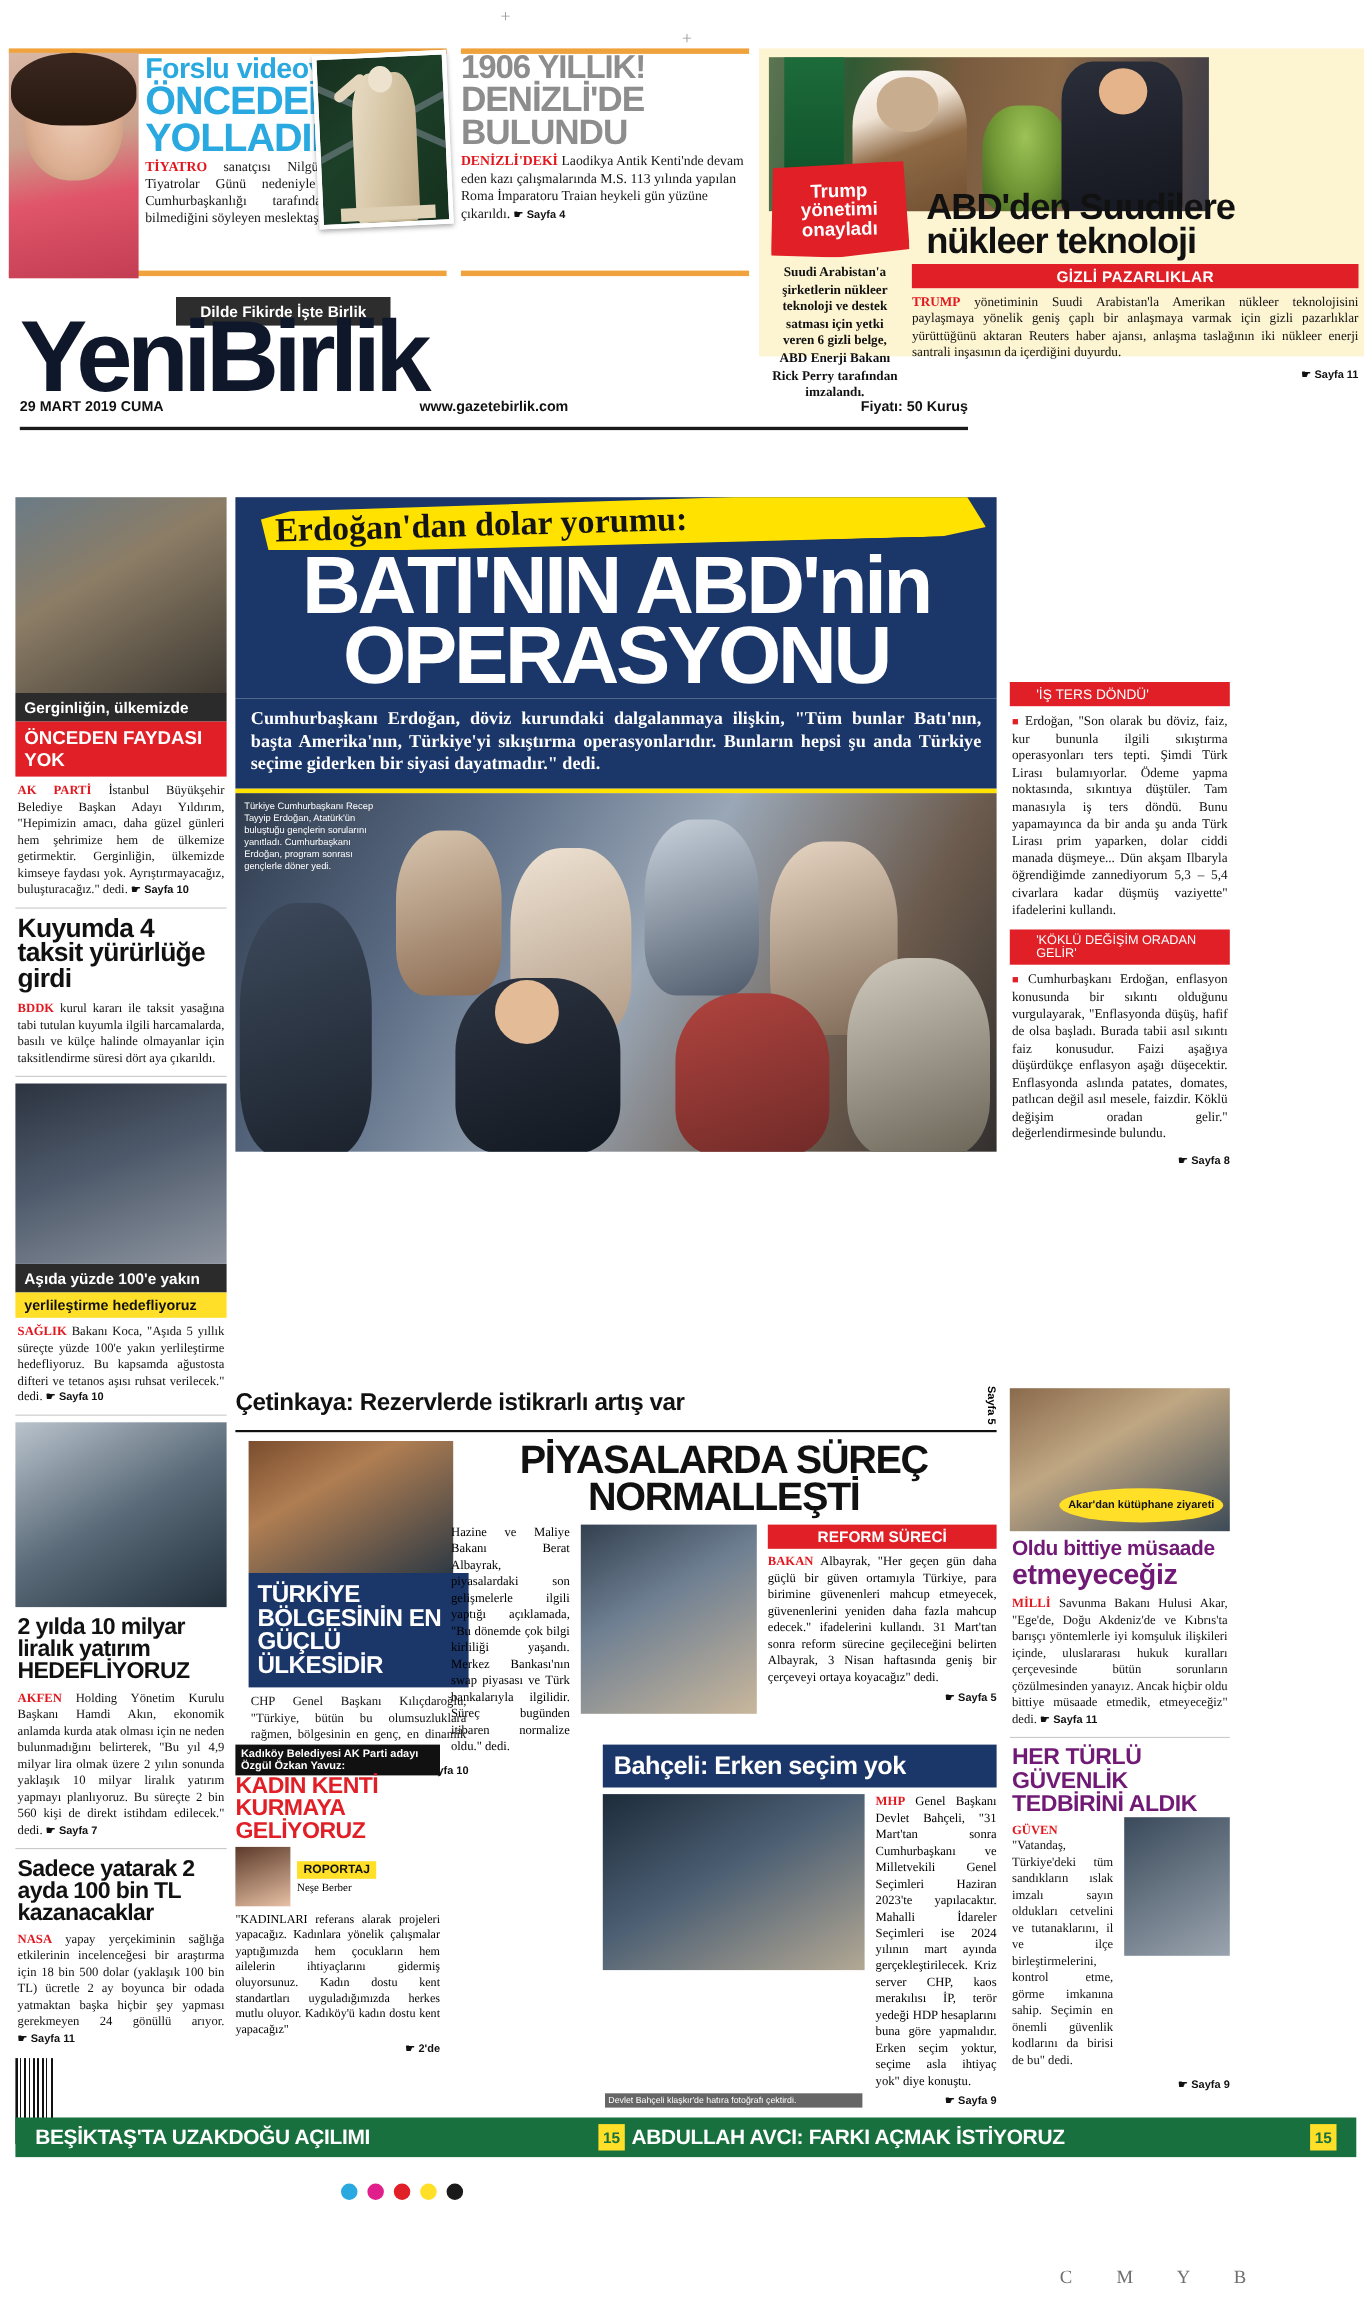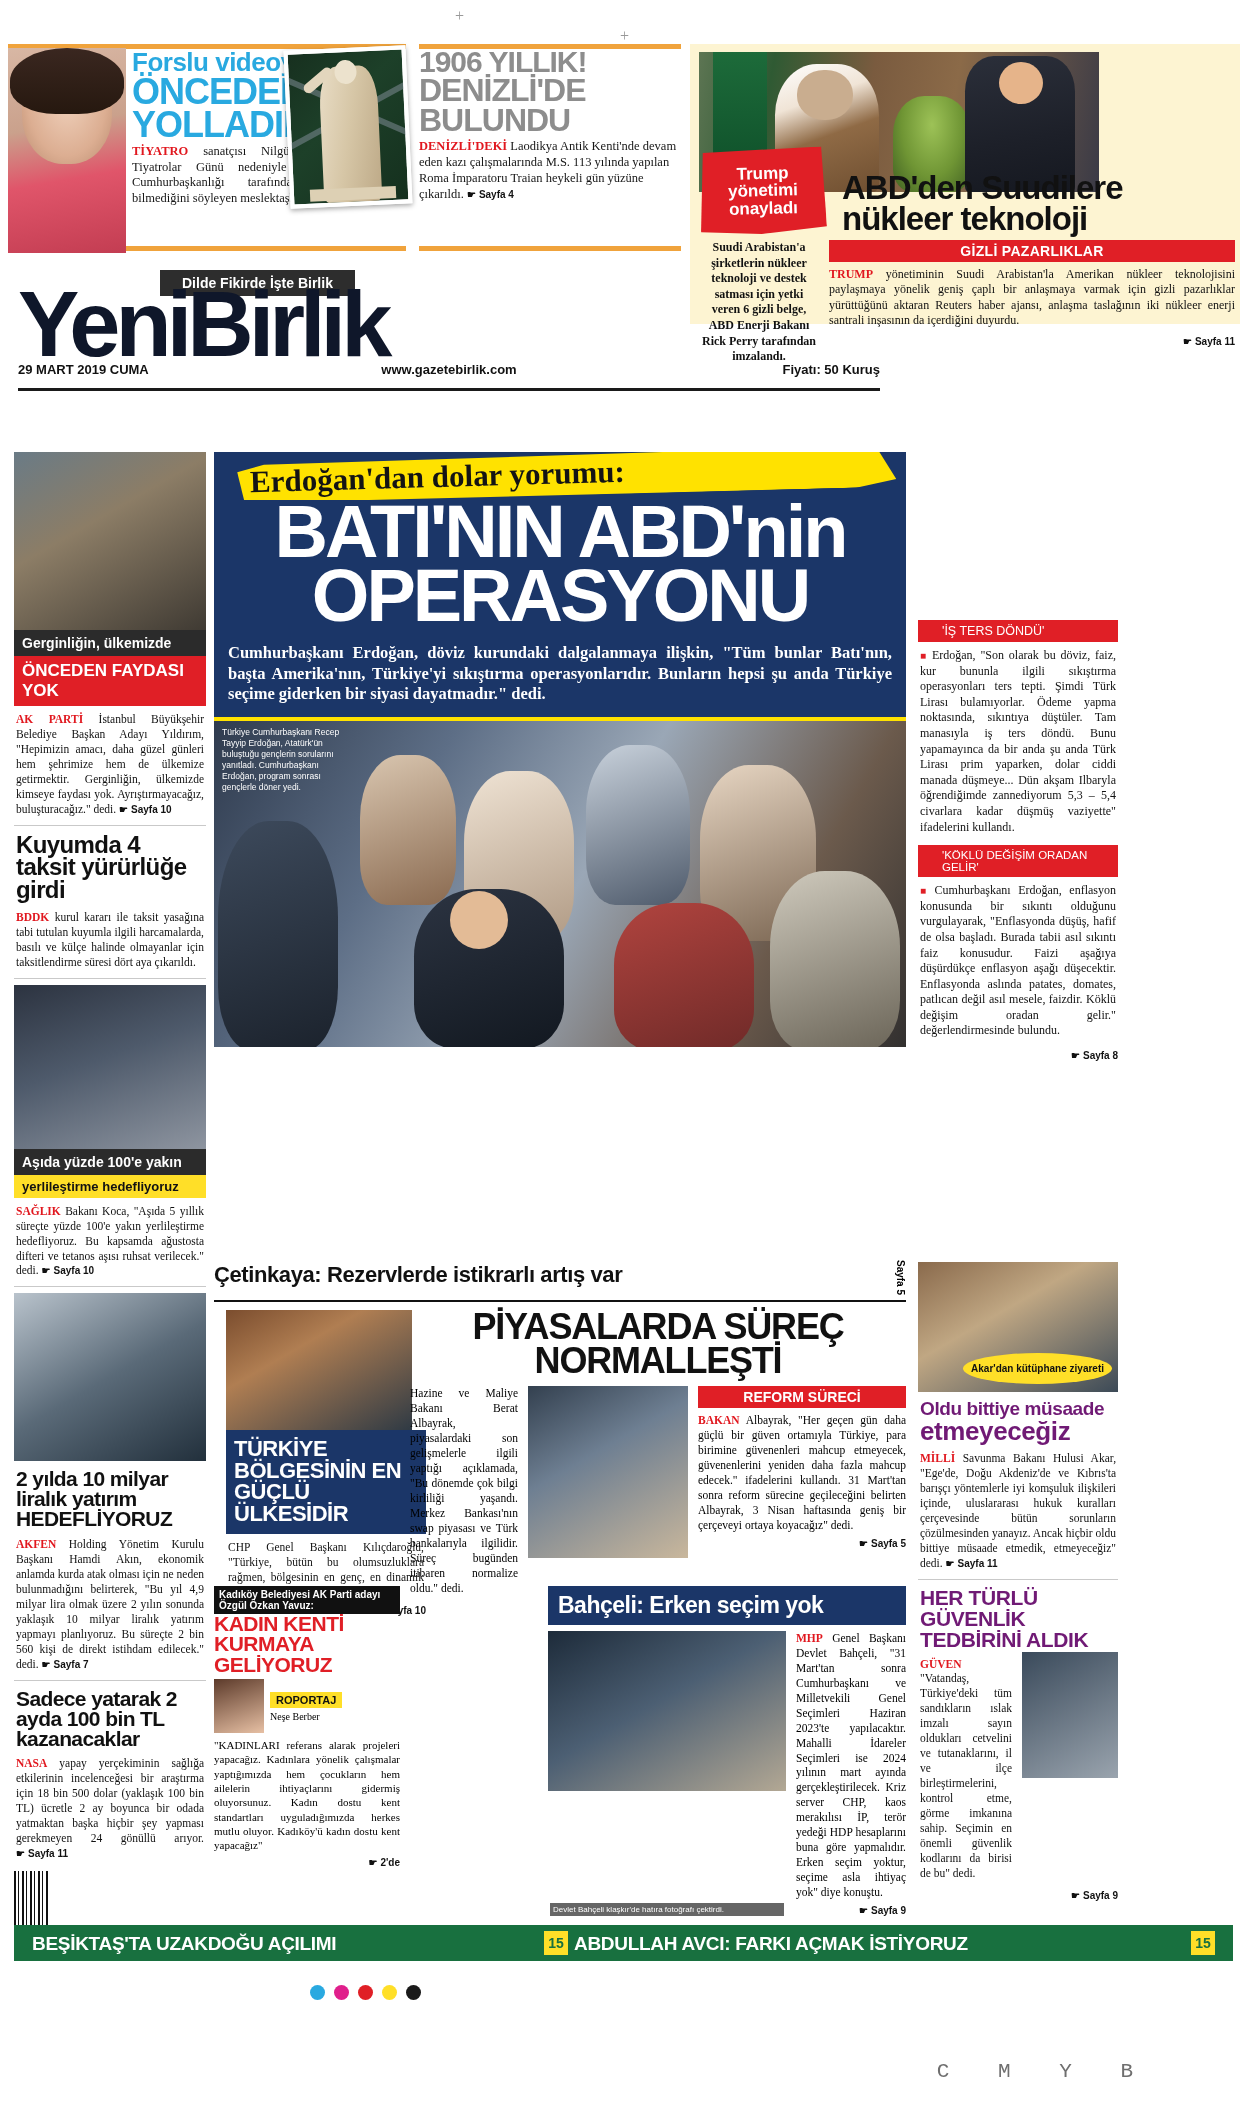--- a/index.html
+++ b/index.html
@@ -194,22 +194,22 @@
       font-weight:bold; font-size:19px; letter-spacing:-0.3px;}
   .sportsbar .s2{ position:absolute; left:560px; top:8px; color:#fff; font-family:"Liberation Sans",sans-serif;
       font-weight:bold; font-size:19px; letter-spacing:-0.3px;}
   .pagebadge{ position:absolute; top:6px; width:24px; height:24px; background:#ffdf28; color:#18703f;
       font-family:"Liberation Sans",sans-serif; font-weight:bold; font-size:14px;
       display:flex; align-items:center; justify-content:center;}
 
   
   .dots{ position:absolute; left:310px; top:1985px; display:flex; gap:9px; }
   .dots i{ width:15px; height:15px; border-radius:50%; display:block; }
-  .cmyk{ position:absolute; right:96px; top:2060px; font-family:Liberation Mono, monospace;
-      font-size:21px; color:#6f6f6f; letter-spacing:18px;}
+  .cmyk{ position:absolute; right:96px; top:2060px; font-family:Liberation Serif, serif;
+      font-size:17px; color:#6f6f6f; letter-spacing:18px;}
 </style>
 </head>
 <body>
 
 <div class="page">
 
   <div class="cmark" style="left:455px; top:8px;">+</div>
   <div class="cmark" style="left:620px; top:28px;">+</div>
 
   <div class="topband">

